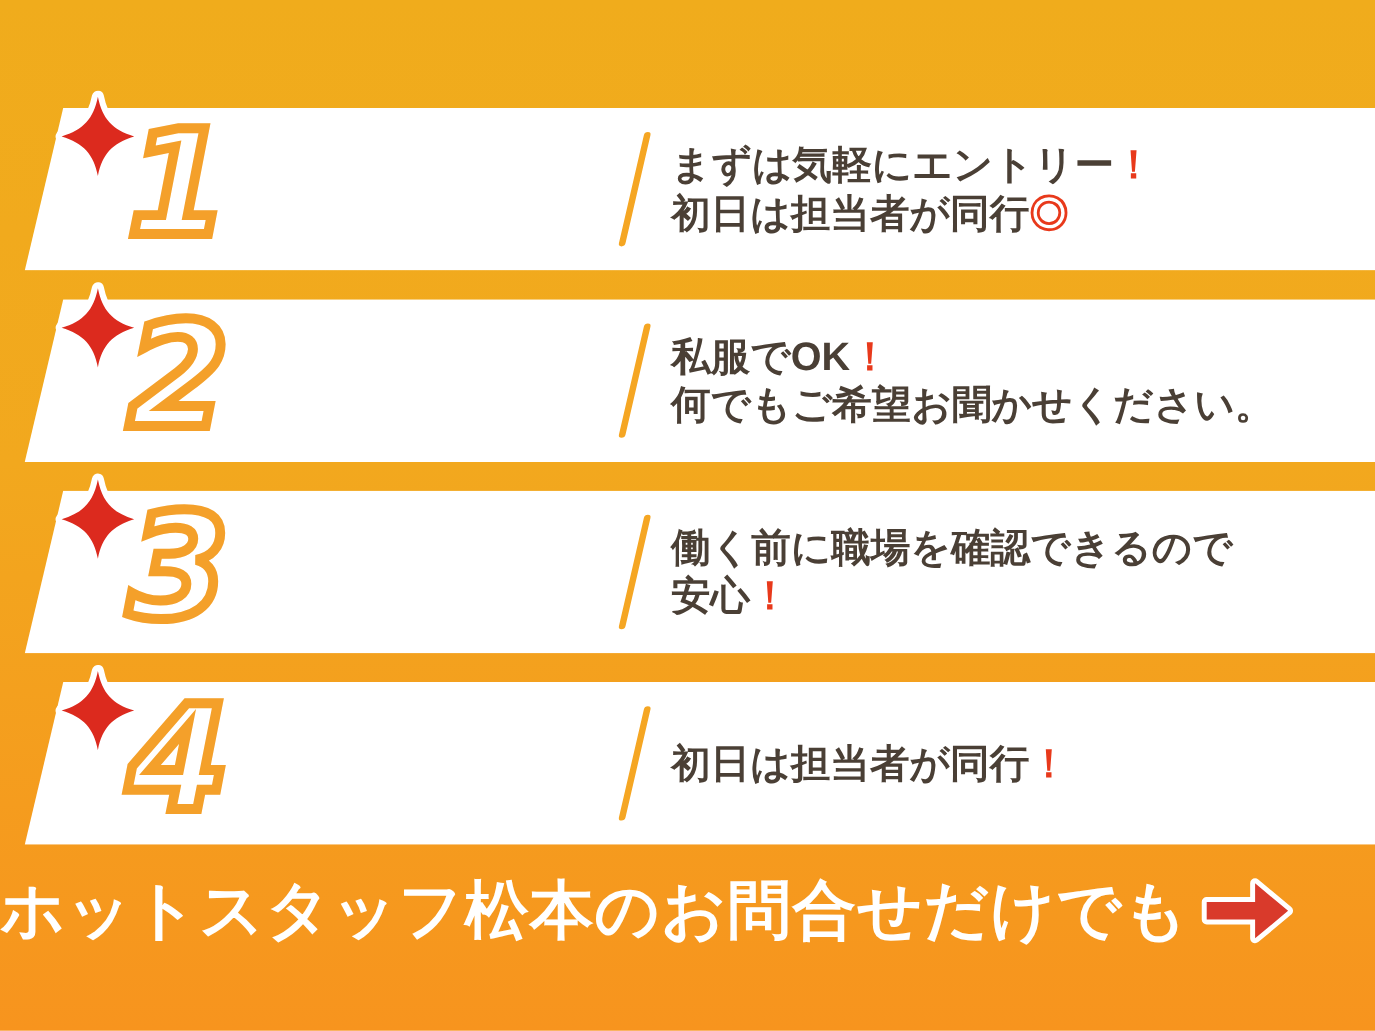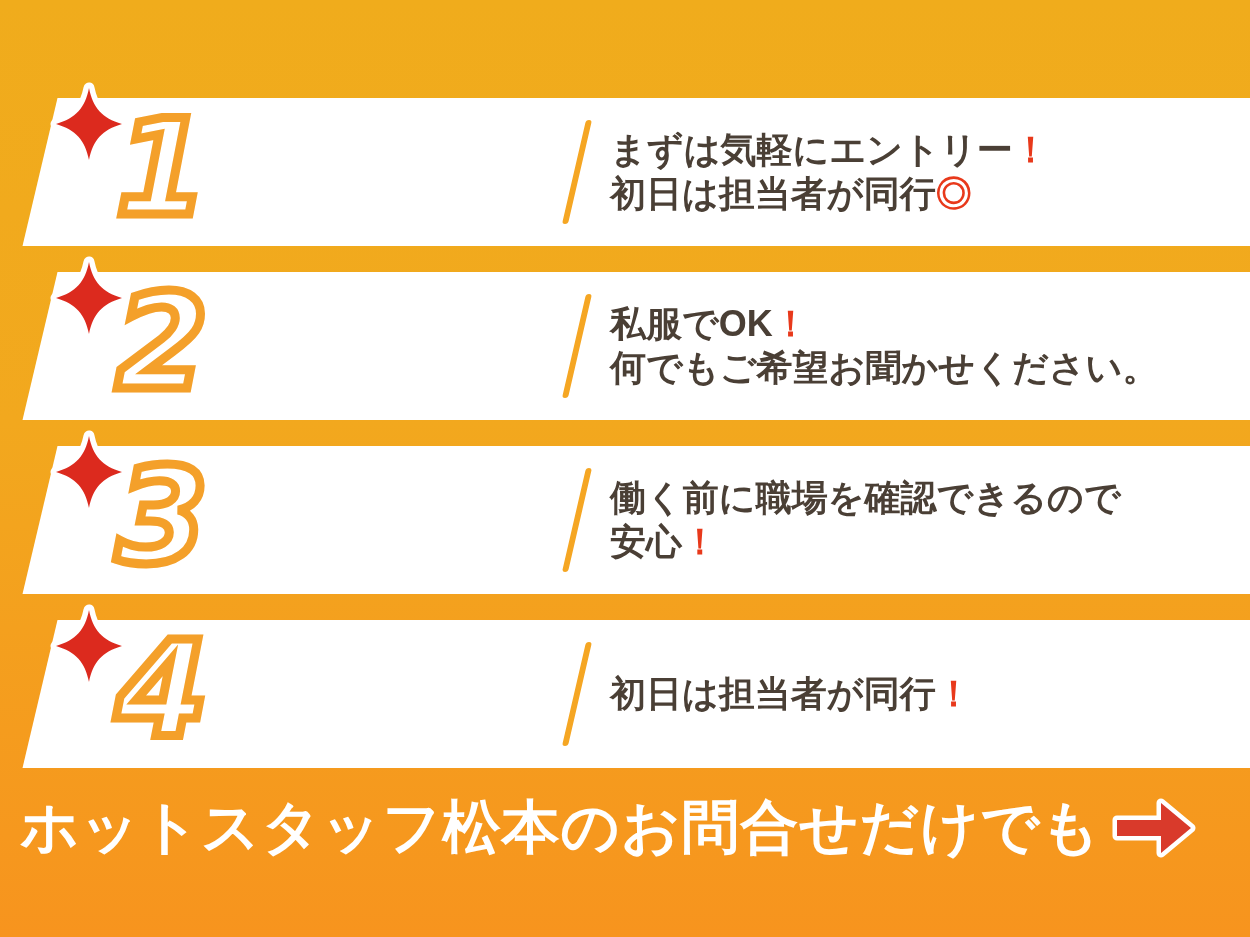--- a/index.html
+++ b/index.html
@@ -113,21 +113,20 @@
   #cta {
     position: absolute;
     left: 0;
     top: 778px;
     width: 1028px;
     height: 100px;
     display: flex;
     align-items: center;
     justify-content: flex-start;
     gap: 0;
-    padding-left: 20px;
   }
   .cta-text {
     font-family: "DejaVu Sans", sans-serif;
     font-size: 58px;
     font-weight: 700;
     color: #FFFFFF;
     letter-spacing: 1px;
     white-space: nowrap;
   }
   .cta-arrow {

